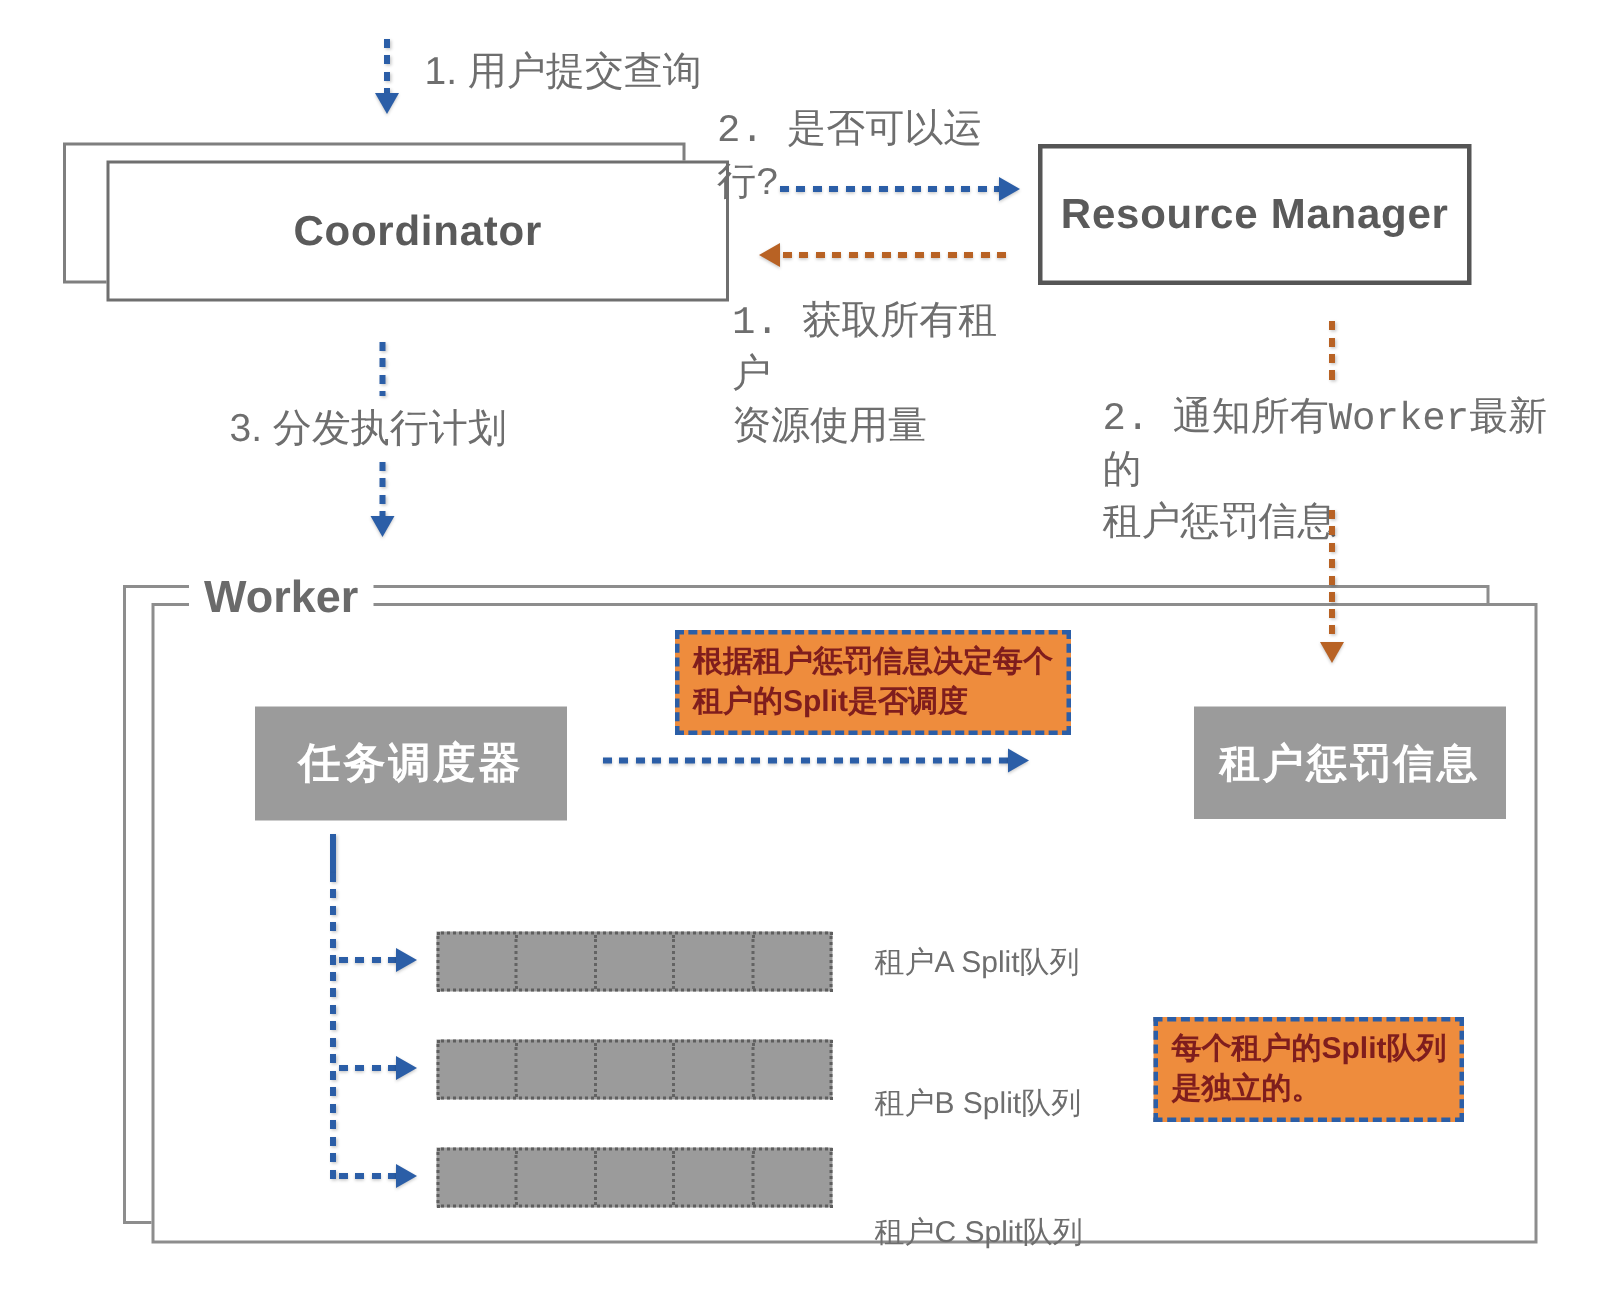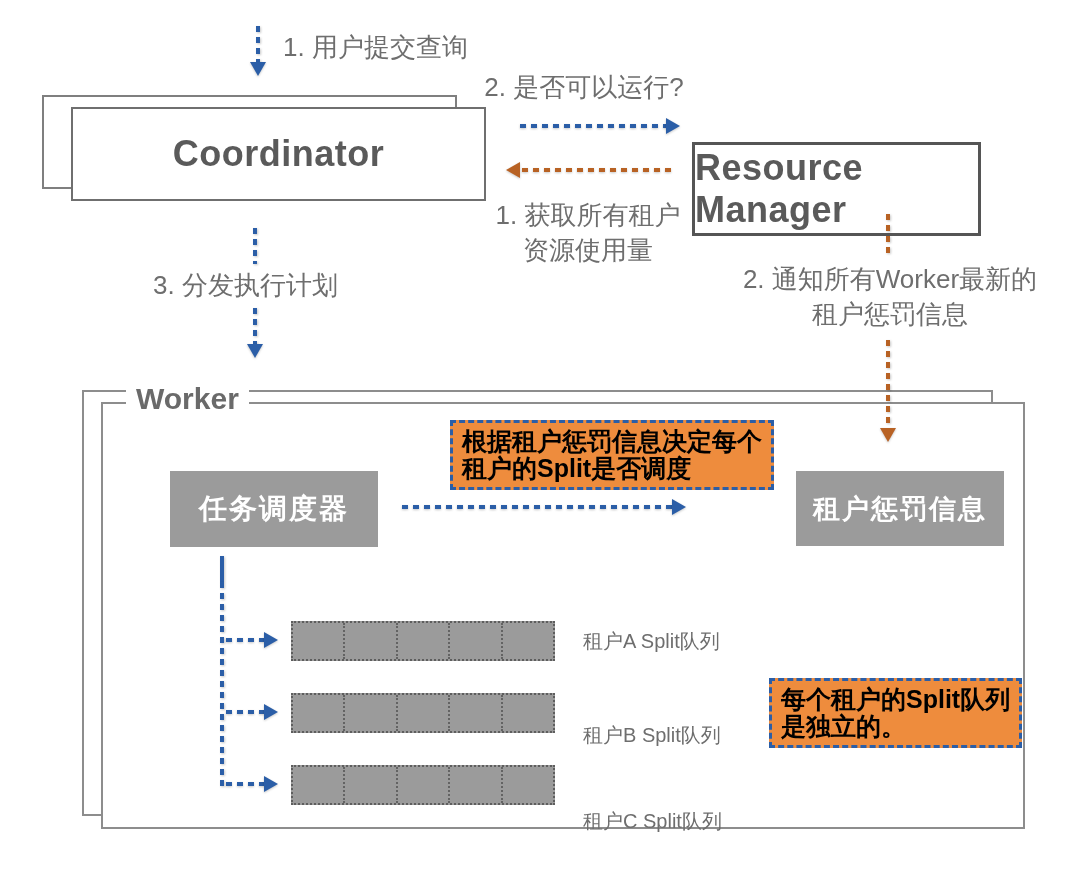--- a/index.html
+++ b/index.html
@@ -2,21 +2,21 @@
 <html><head>
 <meta charset="utf-8">
 <style>
   html,body{margin:0;padding:0;background:#ffffff;}
   body{font-family:"Liberation Sans","DejaVu Sans",sans-serif;}
   .canvas{position:relative;width:1080px;height:874px;background:#fff;overflow:hidden;}
 
   
   .box{position:absolute;background:#fff;border:2px solid #7f7f7f;box-sizing:border-box;
        display:flex;align-items:center;justify-content:center;}
-  .node-title{color:#5a5a5a;font-weight:bold;font-size:36px;letter-spacing:.5px;}
+  .node-title{color:#5a5a5a;font-weight:bold;font-size:28px;letter-spacing:.5px;}
 
   .gray-box{position:absolute;background:#9b9b9b;display:flex;align-items:center;justify-content:center;
             box-sizing:border-box;}
   .gray-box .label{color:#fff;font-weight:bold;font-size:28px;letter-spacing:2px;}
 
   
   .dash-h{position:absolute;height:4px;
           background:repeating-linear-gradient(to right,var(--c) 0 6px,transparent 6px 11px);
           filter:drop-shadow(0 1.5px 1px rgba(0,0,0,.22));}
   .dash-v{position:absolute;width:4px;
@@ -27,25 +27,25 @@
   .head{position:absolute;width:0;height:0;filter:drop-shadow(0 1.5px 1px rgba(0,0,0,.22));}
   .head.right{border-top:8px solid transparent;border-bottom:8px solid transparent;border-left:14px solid var(--c);}
   .head.left {border-top:8px solid transparent;border-bottom:8px solid transparent;border-right:14px solid var(--c);}
   .head.down {border-left:8px solid transparent;border-right:8px solid transparent;border-top:14px solid var(--c);}
 
   .blue{--c:#2b5ea7;}
   .orange{--c:#b86224;}
 
   
   .ann{position:absolute;color:#6e6e6e;font-size:26px;line-height:35px;white-space:nowrap;}
-  .ann.center{text-align:center;white-space:normal;}
+  .ann.center{white-space:normal;font-family:Liberation Mono, monospace;}
 
   
   .callout{position:absolute;background:#ee8c3d;border:3px dashed #2b5ea7;box-sizing:border-box;
-           color:#000000;font-weight:bold;font-size:25px;line-height:27px;padding:5px 9px;white-space:nowrap;}
+           color:#7f1d1d;font-weight:bold;font-size:20px;line-height:27px;padding:5px 9px;white-space:nowrap;}
 
   
   .worker-label{position:absolute;background:#fff;color:#6a6a6a;font-weight:bold;font-size:30px;
                 padding:0 10px;z-index:5;}
 
   
   .queue{position:absolute;width:264px;height:40px;background:#9b9b9b;border:2px dotted #5e5e5e;
          box-sizing:border-box;display:flex;}
   .queue .cell{flex:1;border-right:2px dotted #636363;}
   .queue .cell:last-child{border-right:none;}
@@ -69,21 +69,21 @@
   <div class="dash-h blue" style="left:520px;top:124px;width:148px;"></div>
   <div class="head right blue" style="left:666px;top:118px;"></div>
 
   <div class="head left orange" style="left:506px;top:162px;"></div>
   <div class="dash-h orange" style="left:522px;top:168px;width:152px;"></div>
   <div class="ann center" style="left:488px;top:198px;width:200px;">
     <div>1. 获取所有租户</div>
     <div>资源使用量</div>
   </div>
 
-  <div class="box" style="left:692px;top:96px;width:289px;height:94px;border-width:3px;border-color:#555;margin-top:46px;">
+  <div class="box" style="left:692px;top:96px;width:289px;height:94px;border-width:3px;border-color:#555;">
     <span class="node-title">Resource Manager</span>
   </div>
 
   <div class="dash-v blue" style="left:253px;top:228px;height:36px;"></div>
   <div class="ann" style="left:153px;top:268px;">3. 分发执行计划</div>
   <div class="dash-v blue" style="left:253px;top:308px;height:36px;"></div>
   <div class="head down blue" style="left:247px;top:344px;"></div>
 
   <div class="dash-v orange" style="left:886px;top:214px;height:42px;"></div>
   <div class="ann center" style="left:735px;top:262px;width:310px;">

